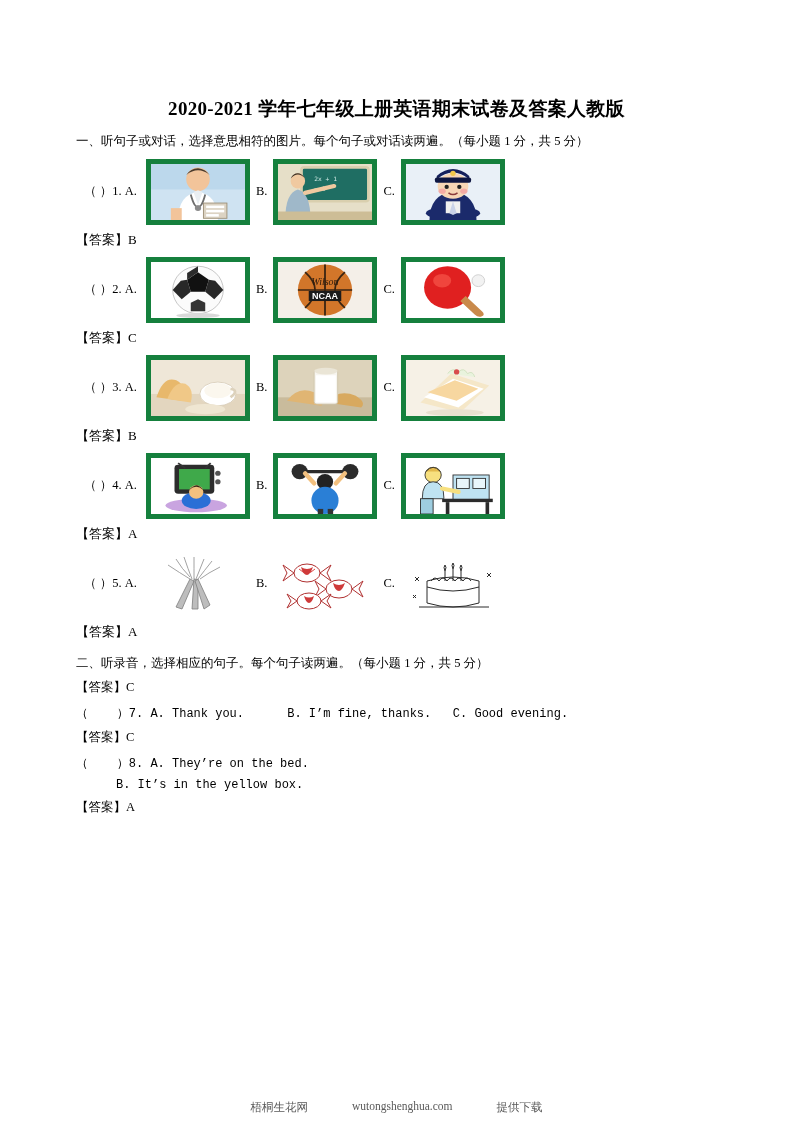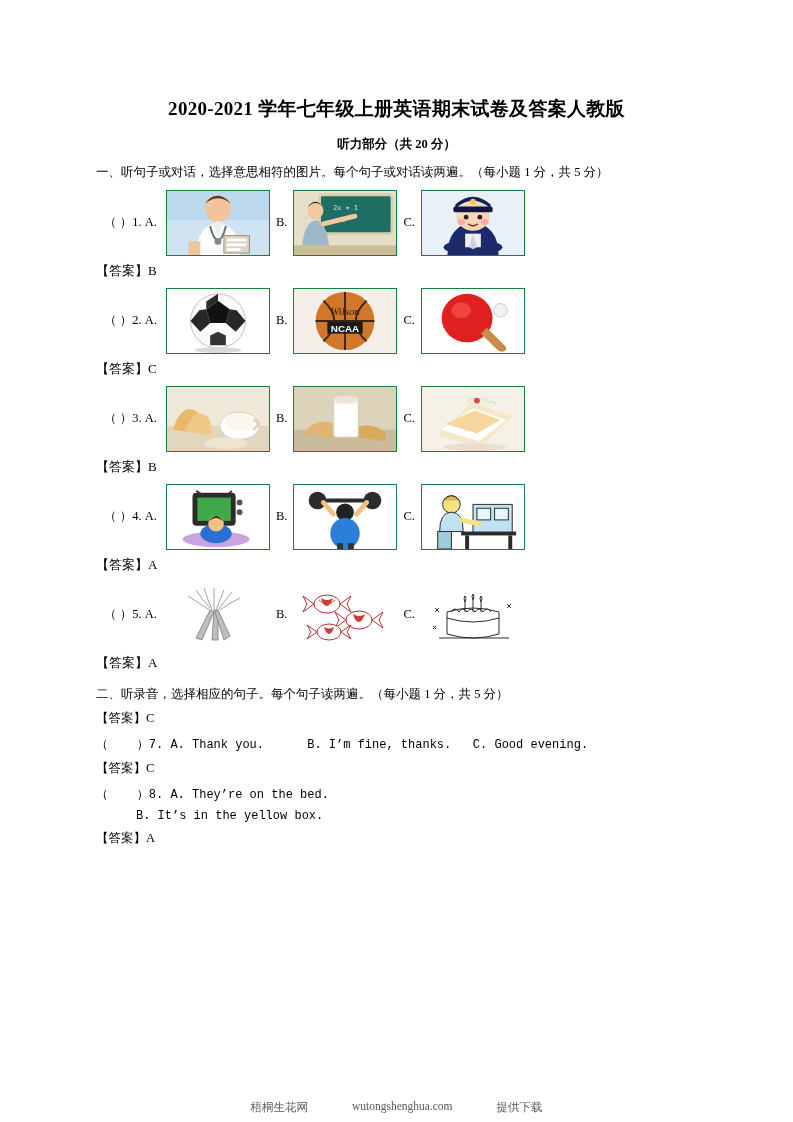--- a/index.html
+++ b/index.html
@@ -11,21 +11,21 @@
     font-family: "Liberation Serif", serif;
     color: #000000;
     position: relative;
     overflow: hidden;
   }
   .page {
     position: absolute;
     left: 0; top: 0;
     width: 793px;
     height: 1122px;
-    padding: 0 96px;
+    padding: 0 76px;
   }
   .doc-title {
     margin-top: 96px;
     text-align: center;
     font-size: 19px;
     font-weight: 700;
     letter-spacing: 0.3px;
     font-family: "Liberation Serif", serif;
   }
   .section-head {
@@ -56,21 +56,21 @@
     flex: 0 0 62px;
   }
   .opt-letter {
     font-size: 12.5px;
     padding: 0 6px;
     white-space: nowrap;
   }
   .pic-box {
     width: 104px;
     height: 66px;
-    border: 1px solid #15803d;
+    border: 5px solid #15803d;
     overflow: hidden;
     position: relative;
     background: #fff;
     flex: 0 0 auto;
   }
   .pic-box.noborder { border: none; }
   .pic-box svg { display: block; width: 100%; height: 100%; }
 
   .mc-line {
     font-family: "Liberation Mono", monospace;
@@ -105,21 +105,20 @@
     font-size: 11.5px;
     color: #595959;
   }
 </style>
 </head>
 <body>
 
 <div class="page">
 
   <div class="doc-title">2020-2021 学年七年级上册英语期末试卷及答案人教版</div>
-  <div class="section-head">听力部分（共 20 分）</div>
   <div class="q-intro">一、听句子或对话，选择意思相符的图片。每个句子或对话读两遍。（每小题 1 分，共 5 分）</div>
 
   <div class="pic-row">
     <span class="blank-label">（    ）1. A.</span>
     <div class="pic-box">
       <svg viewBox="0 0 104 66" preserveAspectRatio="none">
         <rect width="104" height="66" fill="#cfe3f2"></rect>
         <rect x="0" y="0" width="104" height="30" fill="#bcd8ec"></rect>
         <ellipse cx="52" cy="18" rx="13" ry="14" fill="#f2c49a"></ellipse>
         <path d="M39 13 Q52 2 65 13 Q60 6 52 5 Q44 5 39 13Z" fill="#4a3a2c"></path>

